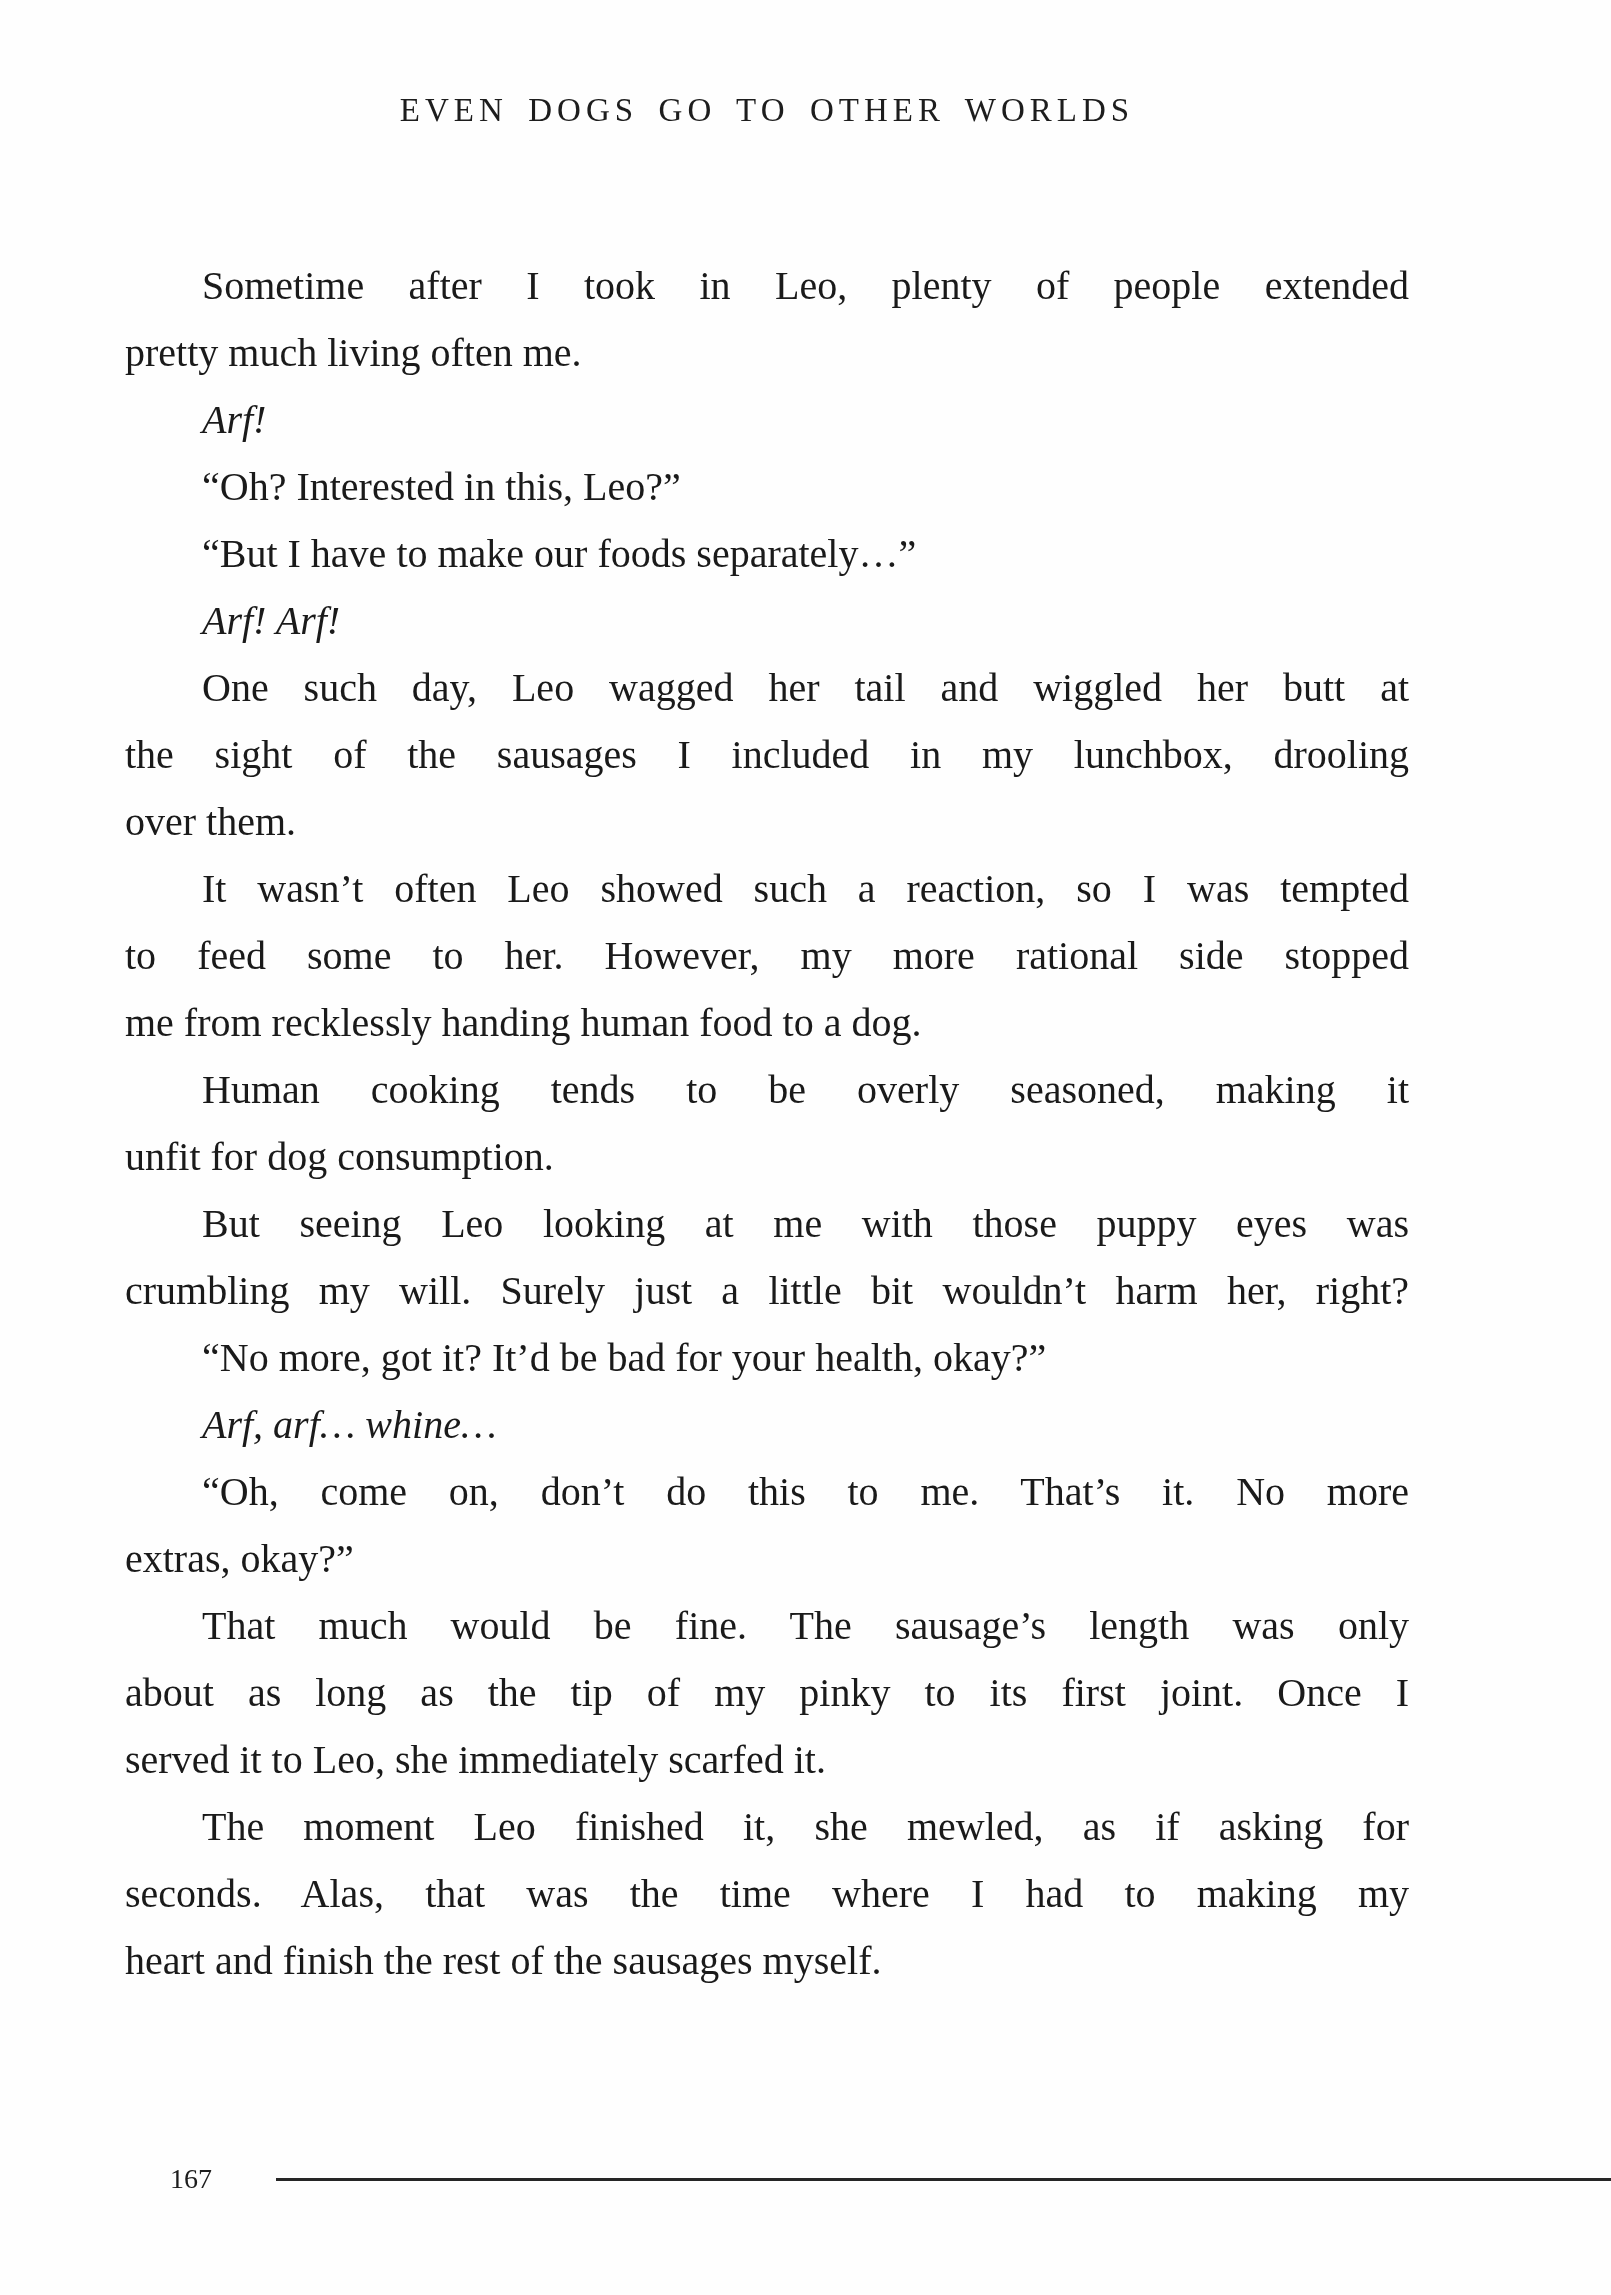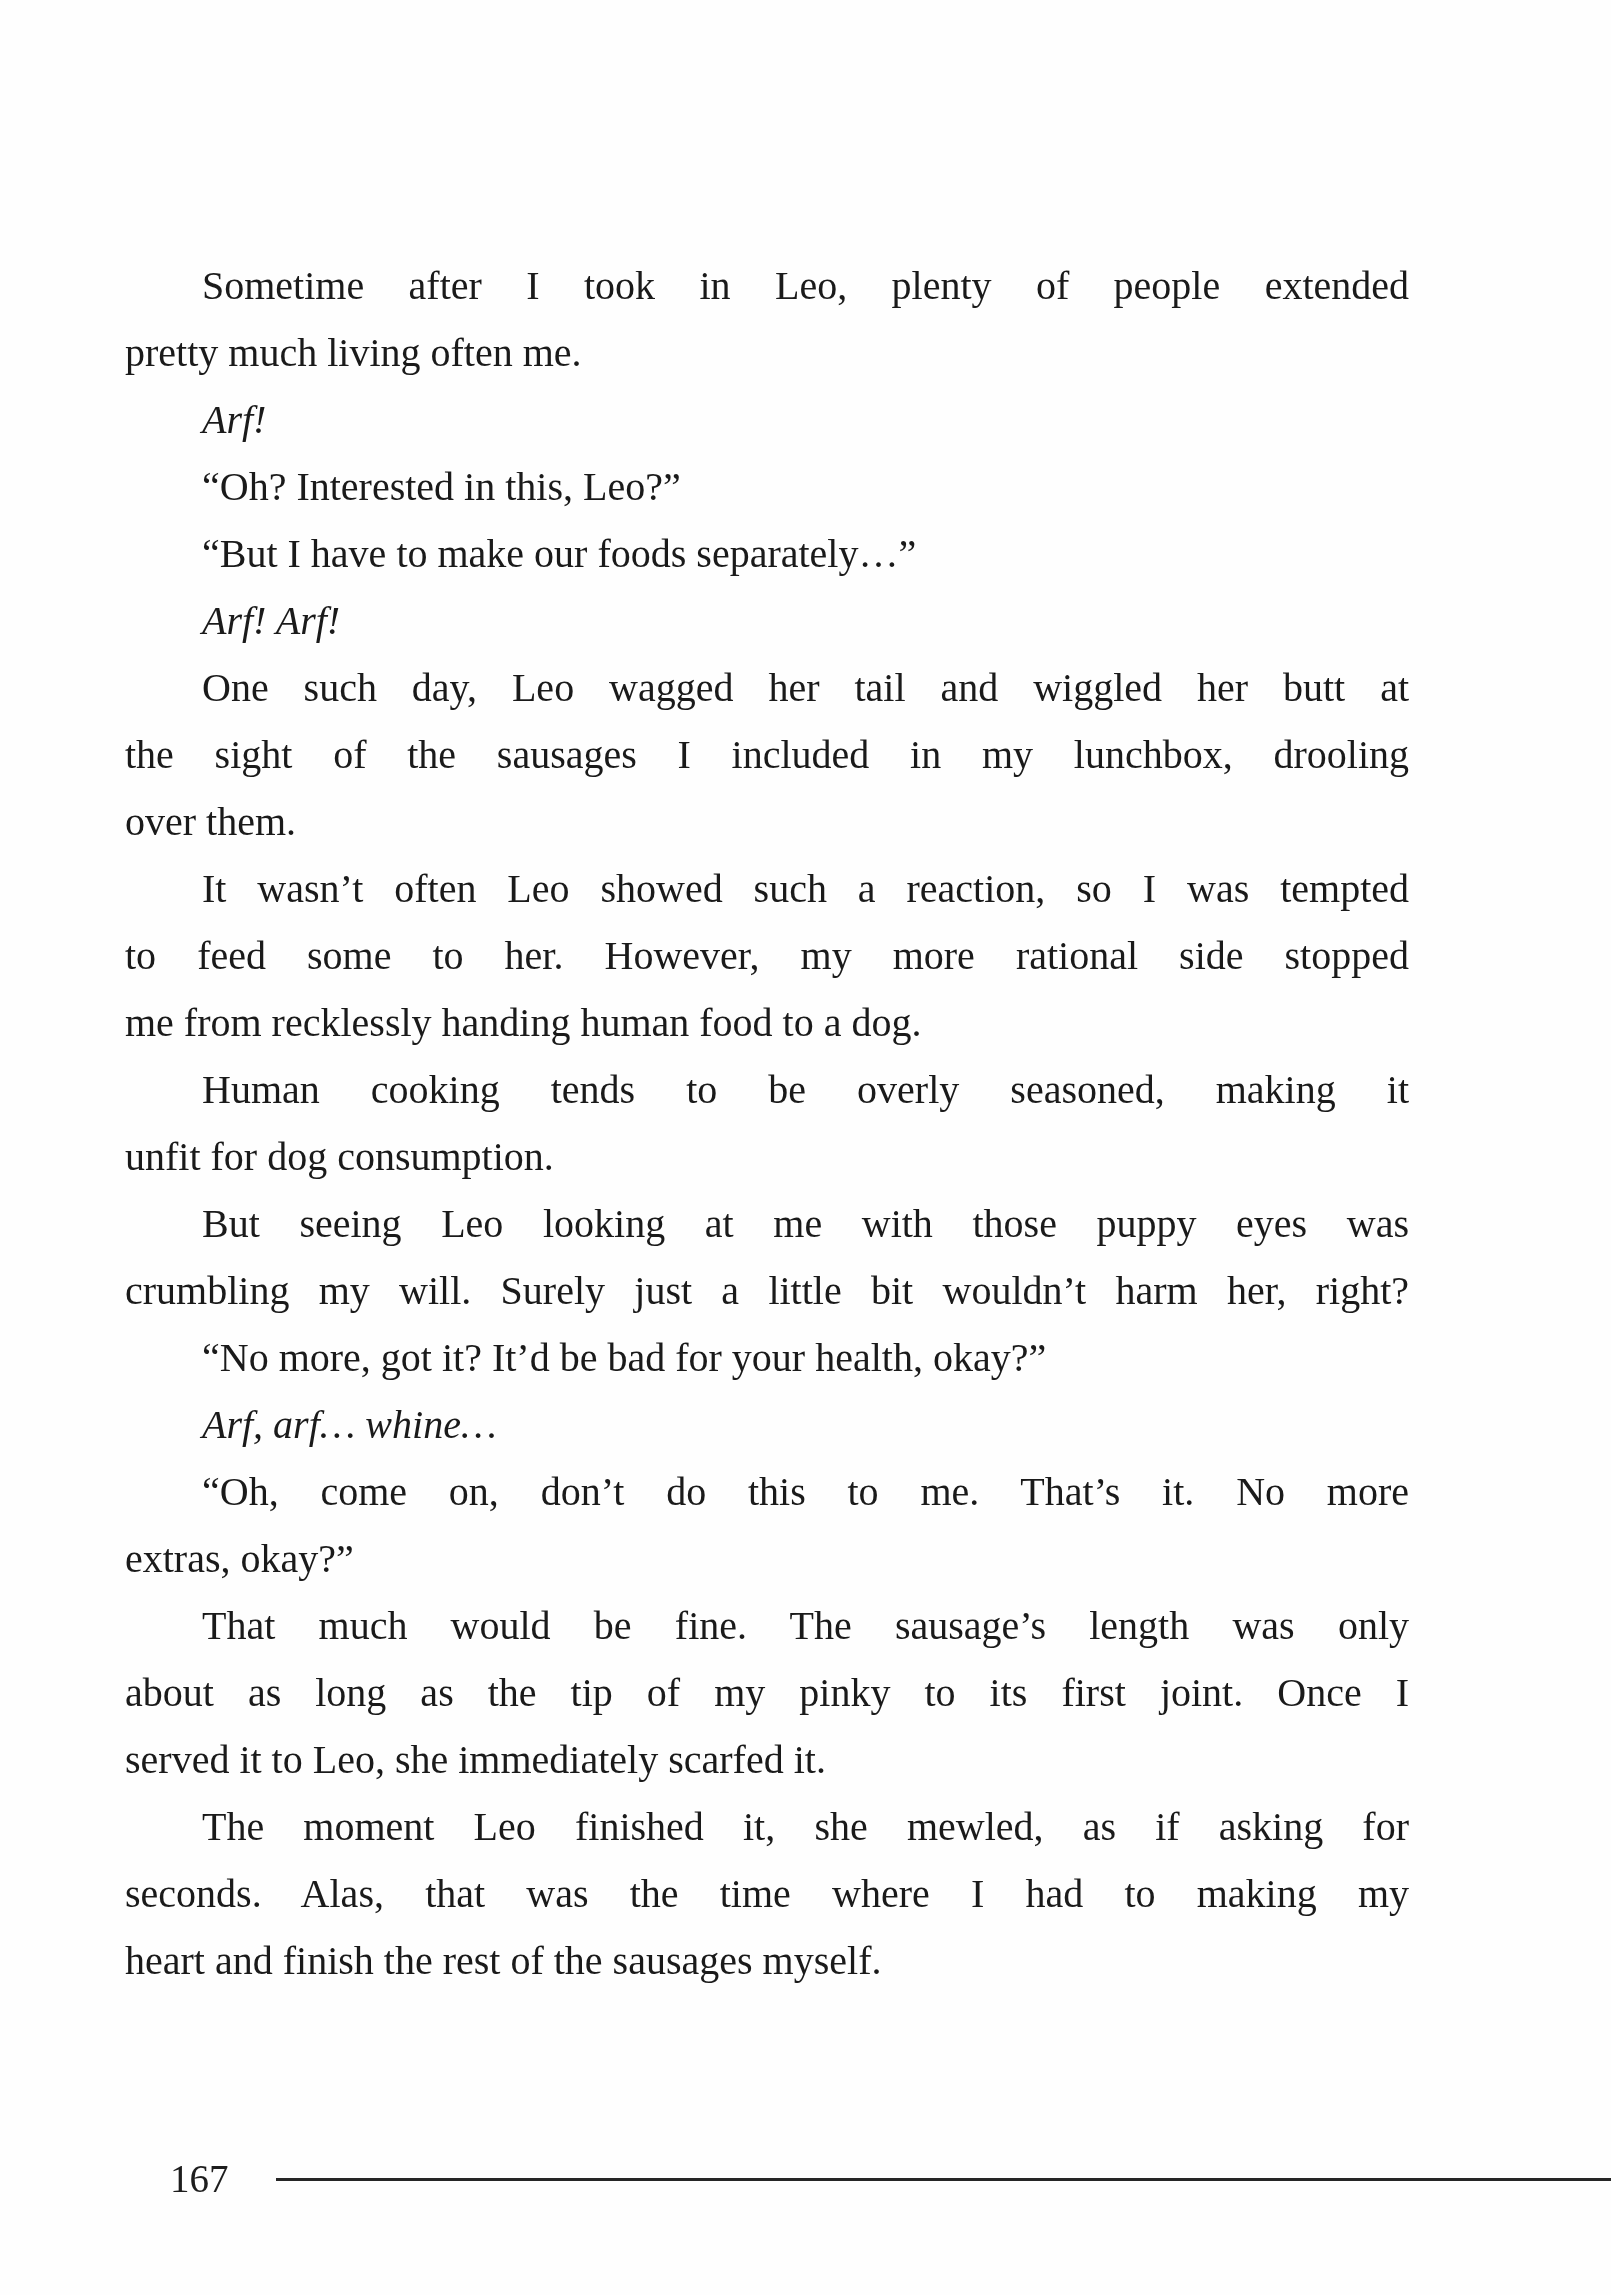--- a/index.html
+++ b/index.html
@@ -54,38 +54,39 @@
     position: absolute;
     left: 0;
     right: 0;
     top: 2154px;
     height: 50px;
   }
   .page-number {
     position: absolute;
     left: 170px;
     top: 0;
-    font-size: 39px;
+    font-size: 28px;
     line-height: 50px;
     color: #1d1d1d;
   }
   .footer-rule {
     position: absolute;
     left: 276px;
     right: 0;
     top: 23.6px;
     height: 3.6px;
     background: #262626;
   }
 </style>
 </head>
 <body>
 
 <div class="page">
 
+  <div class="running-header">EVEN DOGS GO TO OTHER WORLDS</div>
 
   <div class="body-text">
       <div class="line justify indent">Sometime after I took in Leo, plenty of people extended</div>
       <div class="line">pretty much living often me.</div>
       <div class="line indent italic">Arf!</div>
       <div class="line indent">“Oh? Interested in this, Leo?”</div>
       <div class="line indent">“But I have to make our foods separately…”</div>
       <div class="line indent italic">Arf! Arf!</div>
       <div class="line justify indent">One such day, Leo wagged her tail and wiggled her butt at</div>
       <div class="line justify">the sight of the sausages I included in my lunchbox, drooling</div>

